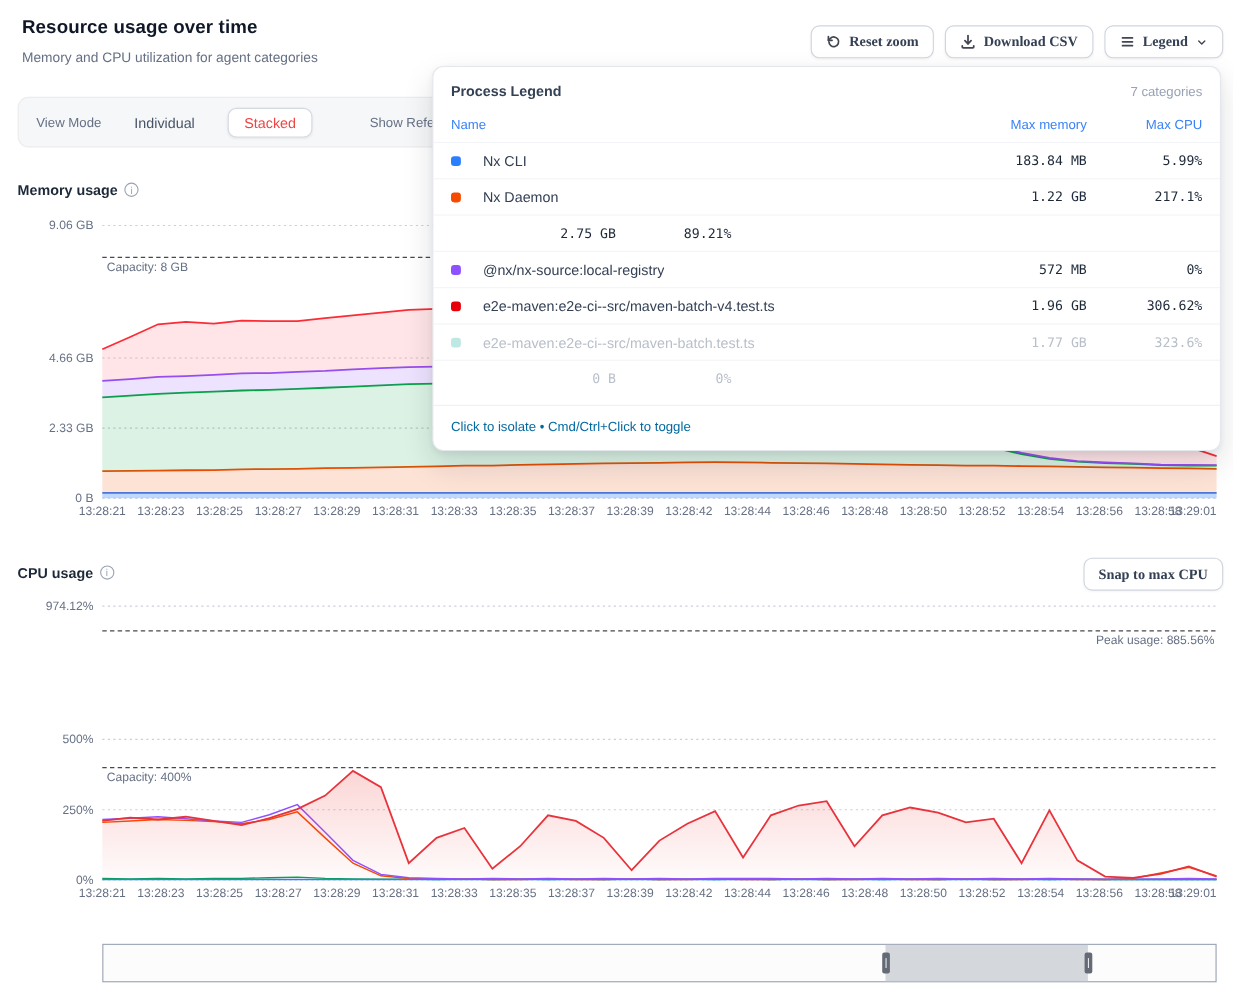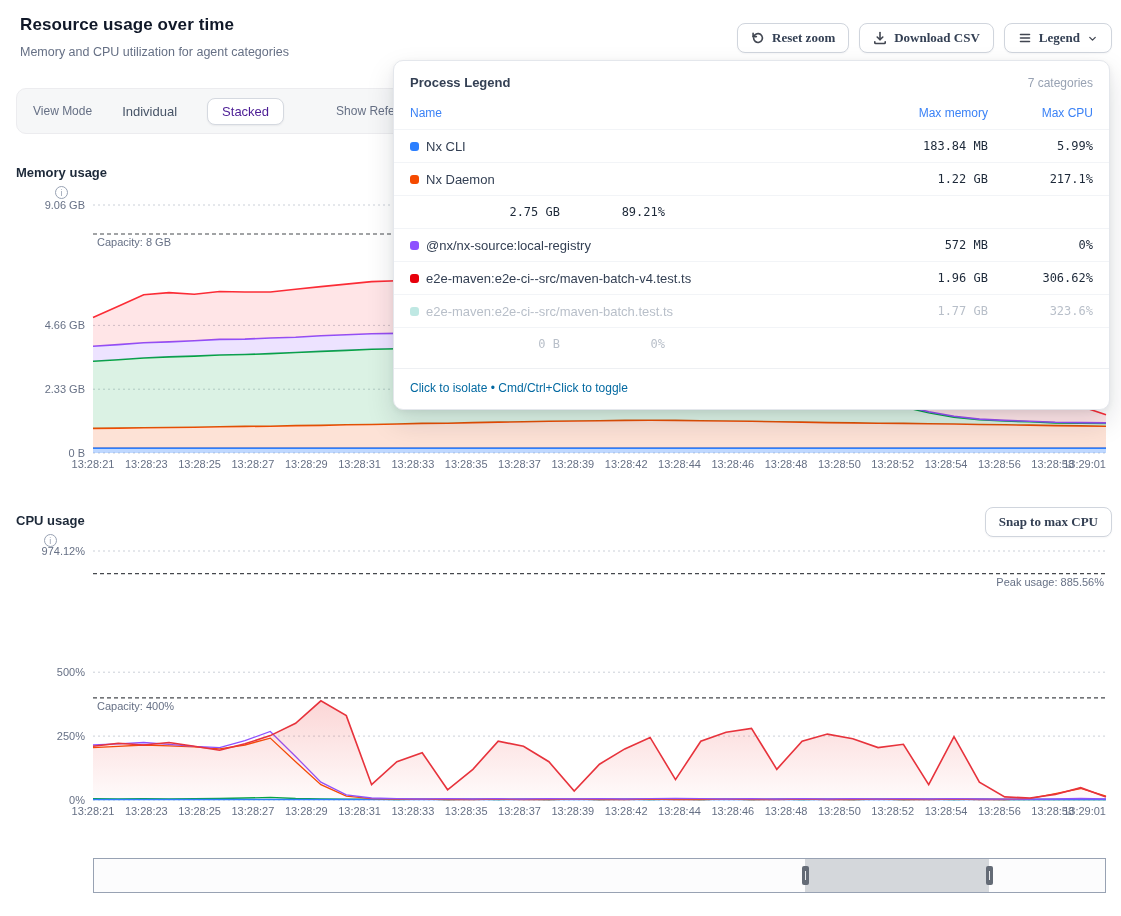--- a/index.html
+++ b/index.html
@@ -20,25 +20,25 @@
     stroke-linecap:round; stroke-linejoin:round; }
 
   
   #toolbar { left:16px; top:88px; width:1089px; height:46px; background:#f6f7f8;
     border:1px solid #ececef; border-radius:10px; display:flex; align-items:center;
     padding:0 16px; gap:22px; }
   .toolbar-label { font-size:12px; color:#667085; }
   .toolbar-option { font-size:13px; color:#475467; background:transparent; border:none;
     padding:6px 8px; cursor:pointer; font-family:"Liberation Sans", sans-serif; }
   .toolbar-option.selected { background:#fff; border:1px solid #d5d9e0; border-radius:8px;
-    padding:5px 14px; color:#4c1d95; box-shadow:0 1px 2px rgba(16,24,40,.06); }
+    padding:5px 14px; color:#ef4444; box-shadow:0 1px 2px rgba(16,24,40,.06); }
   #show-ref-label { margin-left:30px; }
 
   
-  .section-title { display:flex; align-items:center; gap:6px; font-size:13px; font-weight:700; color:#1d2939;flex-direction:column; }
+  .section-title { display:flex; align-items:center; gap:6px; font-size:13px; font-weight:700; color:#1d2939; }
   #memory-title { left:16px; top:165px; }
   #cpu-title { left:16px; top:513px; }
   .info-icon { width:13px; height:13px; border:1px solid #98a2b3; border-radius:50%;
     color:#98a2b3; font-size:9px; font-weight:400; display:inline-flex; align-items:center;
     justify-content:center; cursor:pointer; }
   #snap-button { top:507px; right:9px; }
 
   
   #memory-svg { left:0; top:195px; }
   #cpu-svg { left:0; top:545px; }
@@ -50,21 +50,21 @@
     box-shadow:0 12px 28px rgba(16,24,40,.13), 0 2px 6px rgba(16,24,40,.06); }
   .lp-header { display:flex; justify-content:space-between; align-items:center; padding:14px 16px 10px; }
   .lp-title { font-size:13px; font-weight:700; color:#344054; }
   .lp-count { font-size:12px; color:#98a2b3; }
   .lp-cols { display:flex; align-items:center; padding:6px 16px 9px; font-size:12px; color:#3b82f6; }
   .lp-col-name { flex:1; }
   .lp-mem { width:150px; text-align:right; }
   .lp-cpu { width:105px; text-align:right; }
   .lp-row { display:flex; align-items:center; height:33px; padding:0 16px;
     border-top:1px solid #f2f4f7; cursor:pointer; }
-  .lp-name { flex:1; display:flex; align-items:center; gap:7px; min-width:0; }
+  .lp-name { flex:1; display:flex; align-items:center; gap:20px; min-width:0; }
   .dot { width:9px; height:9px; border-radius:3px; flex:none; }
   .lp-name-text { font-size:13px; color:#344054; white-space:nowrap; overflow:hidden; text-overflow:ellipsis; }
   .lp-row .lp-mem, .lp-row .lp-cpu { font-family:"DejaVu Sans Mono", monospace; font-size:12px; color:#1d2939; }
   .lp-row.dimmed .lp-name-text, .lp-row.dimmed .lp-mem, .lp-row.dimmed .lp-cpu { color:#b8bfc9; }
   .lp-row.dimmed .dot { opacity:.5; }
   .lp-footer { border-top:1px solid #eef0f3; margin-top:8px; padding:12px 16px 14px;
     font-size:12px; color:#0369a1; }
 
   
   #brush { left:93px; top:858px; width:1013px; height:35px; background:#fcfcfd;

